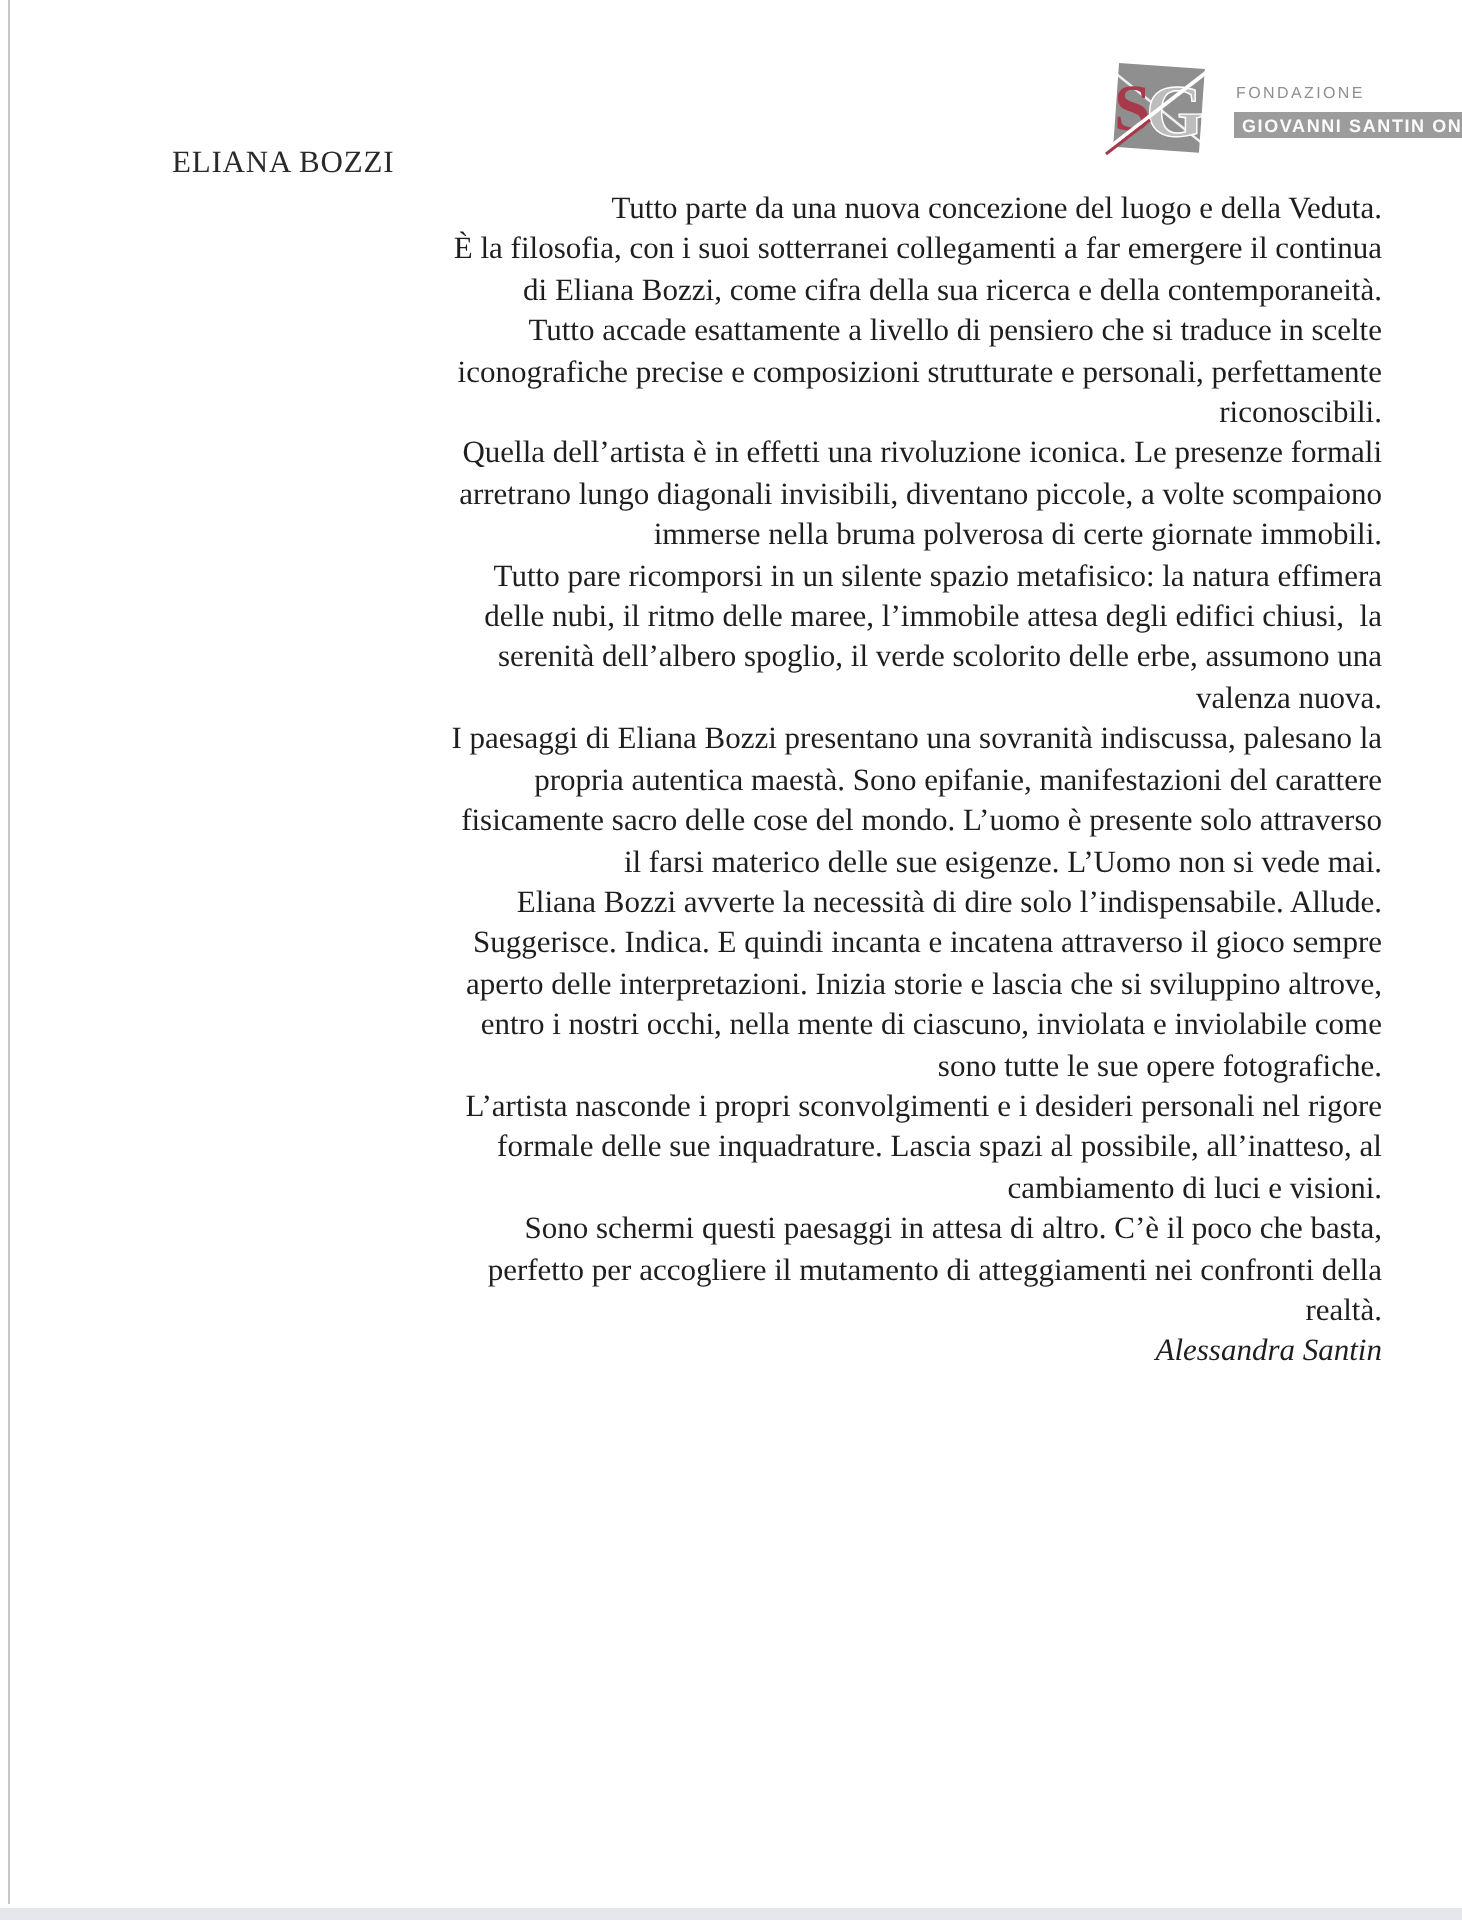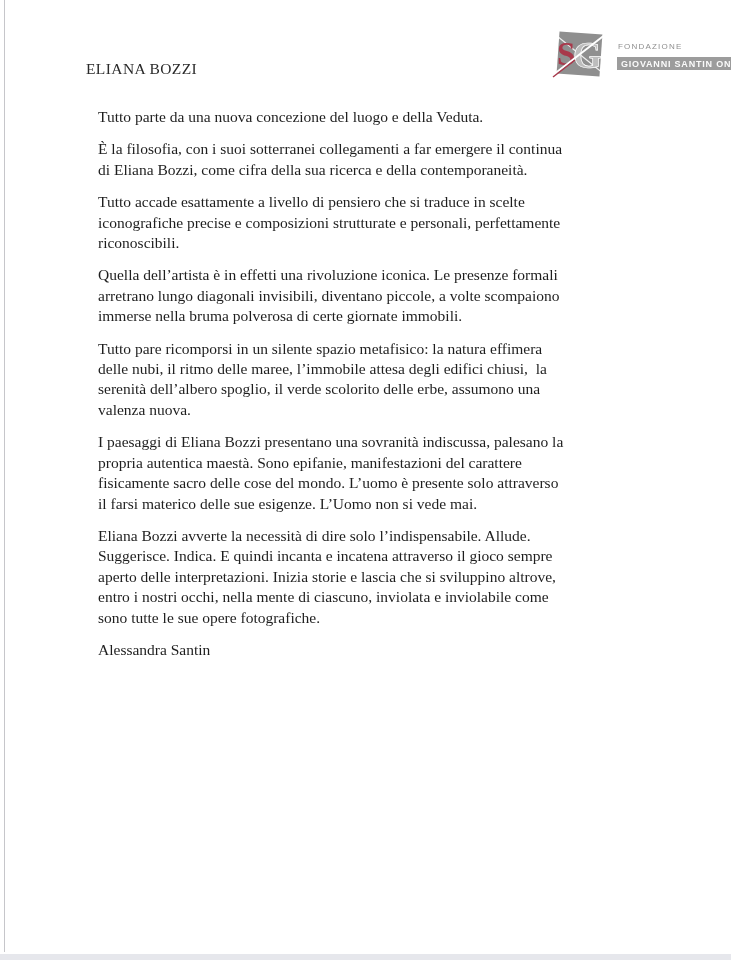--- a/index.html
+++ b/index.html
@@ -12,21 +12,21 @@
   }
   .edge-left {
     position: absolute; left: 4px; top: 0;
     width: 1px; height: 952px; background: #c6c6ca;
   }
   .edge-bottom {
     position: absolute; left: 0; bottom: 0;
     width: 731px; height: 6px; background: #e6e7ec;
   }
   .doc-title {
-    position: absolute; left: 86px; top: 60px;
+    position: absolute; left: 86px; top: 73px;
     font-size: 15.5px; color: #2a2a2a;
     letter-spacing: 0.4px; white-space: pre;
   }
   .logo-wrap {
     position: absolute; left: 549px; top: 29px;
     display: flex; align-items: flex-start;
   }
   .logo-mark { display: block; }
   .logo-text { margin-left: 6px; padding-top: 13px; font-family: "Liberation Sans", sans-serif; }
   .logo-fondazione {
@@ -39,23 +39,23 @@
     font-size: 9px; font-weight: bold; letter-spacing: 0.8px;
     padding: 2px 4px 1px 4px; white-space: pre;
   }
   .article {
     position: absolute; left: 86px; top: 95px;
     width: 605px;
     font-size: 15.5px; line-height: 20.4px;
     color: #1e1e1e;
   }
   .article p {
-    margin: 12px; white-space: pre-wrap;
+    margin: 0; white-space: pre-wrap; text-align: right;
   }
-  .article .signature { }
+  .article .signature { font-style: italic; }
 </style>
 </head>
 <body>
 
 <div>
 
   <div class="edge-left"></div>
   <div class="edge-bottom"></div>
 
   <div class="doc-title">ELIANA BOZZI</div>
@@ -93,16 +93,22 @@
 valenza nuova.</p>
     <p>I paesaggi di Eliana Bozzi presentano una sovranità indiscussa, palesano la
 propria autentica maestà. Sono epifanie, manifestazioni del carattere
 fisicamente sacro delle cose del mondo. L’uomo è presente solo attraverso
 il farsi materico delle sue esigenze. L’Uomo non si vede mai.</p>
     <p>Eliana Bozzi avverte la necessità di dire solo l’indispensabile. Allude.
 Suggerisce. Indica. E quindi incanta e incatena attraverso il gioco sempre
 aperto delle interpretazioni. Inizia storie e lascia che si sviluppino altrove,
 entro i nostri occhi, nella mente di ciascuno, inviolata e inviolabile come
 sono tutte le sue opere fotografiche.</p>
+    <p>L’artista nasconde i propri sconvolgimenti e i desideri personali nel rigore
+formale delle sue inquadrature. Lascia spazi al possibile, all’inatteso, al
+cambiamento di luci e visioni.</p>
+    <p>Sono schermi questi paesaggi in attesa di altro. C’è il poco che basta,
+perfetto per accogliere il mutamento di atteggiamenti nei confronti della
+realtà.</p>
     <p class="signature">Alessandra Santin</p>
   </div>
 
 </div>
 
 </body></html>

